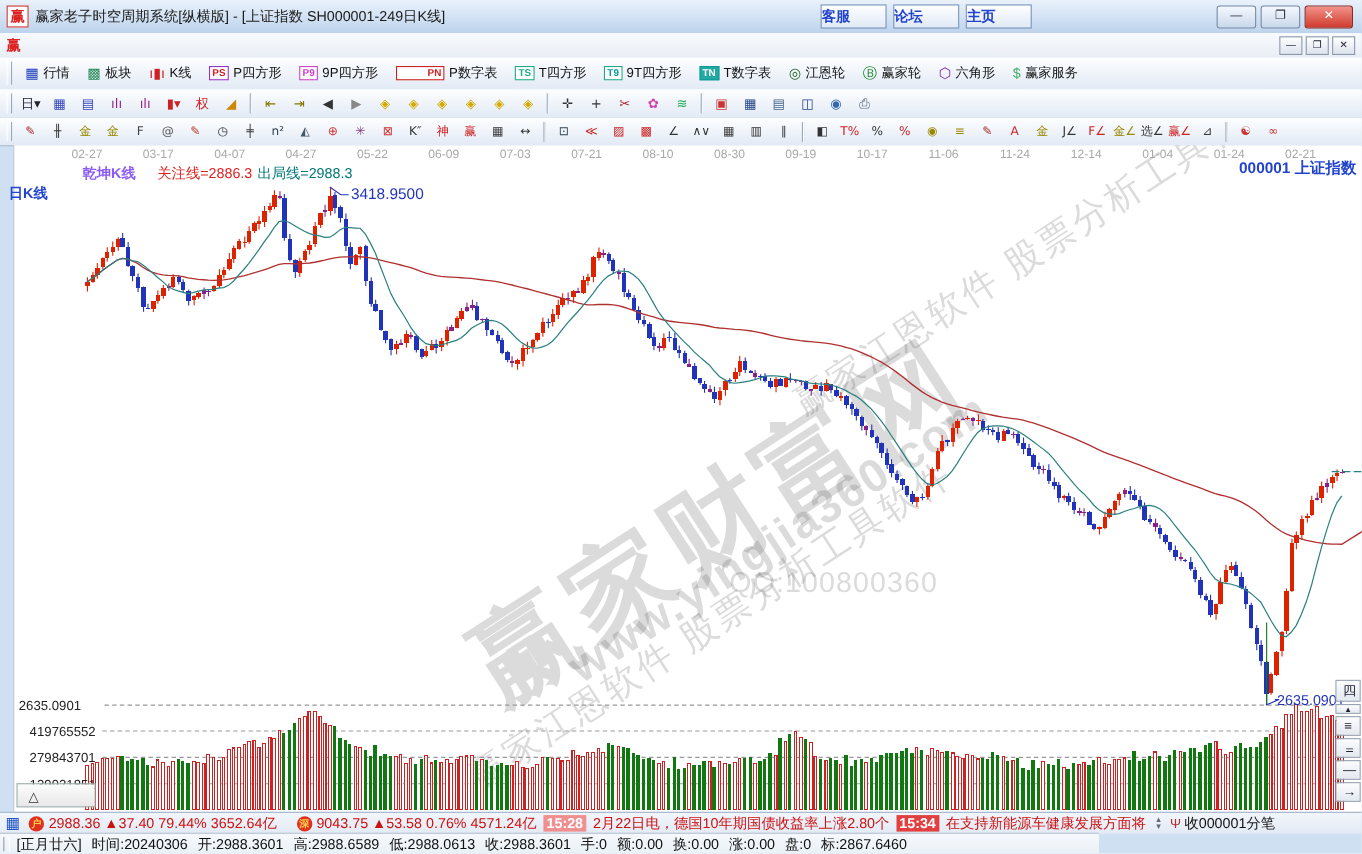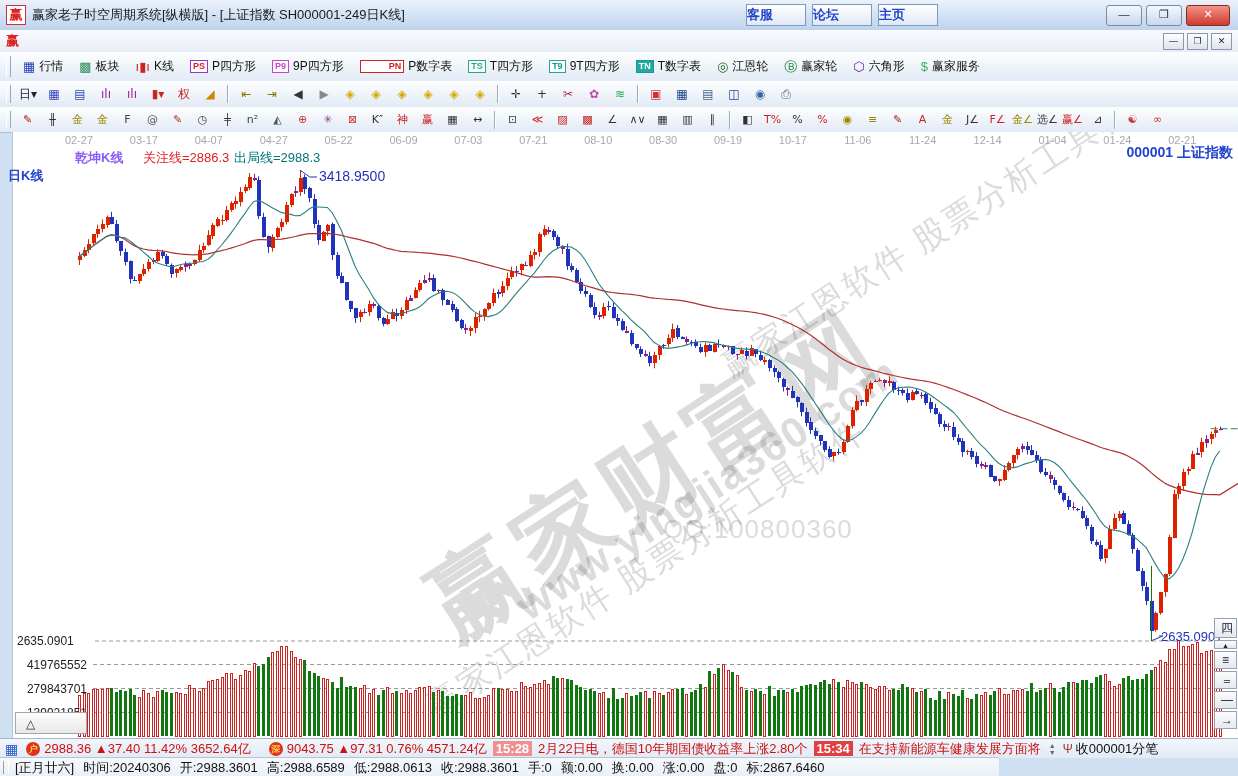--- a/index.html
+++ b/index.html
@@ -1067,26 +1067,26 @@
       <button class="rbtn" style="height: 18px; font-size: 12px;">—</button>
       <button class="rbtn" style="height: 18px; font-size: 12px;">→</button>
     </div>
 </div>
 
 <div id="status-bar">
   <span id="board-icon">▦</span>
   <span class="mkt-badge">户</span>
   <span class="red">2988.36</span>&nbsp;
   <span class="red">▲</span><span class="red">37.40</span>&nbsp;
-  <span class="red">11.42%</span>&nbsp;
+  <span class="red">79.44%</span>&nbsp;
   <span class="red">3652.64亿</span>
   <span style="width:14px"></span>
   <span class="mkt-badge">深</span>
   <span class="red">9043.75</span>&nbsp;
-  <span class="red">▲</span><span class="red">97.31</span>&nbsp;
+  <span class="red">▲</span><span class="red">53.58</span>&nbsp;
   <span class="red">0.76%</span>&nbsp;
   <span class="red">4571.24亿</span>
   <span class="news-time">15:28</span>
   <span class="red">2月22日电，德国10年期国债收益率上涨2.80个</span>
   <span class="news-time t2">15:34</span>
   <span class="red">在支持新能源车健康发展方面将</span>
   <span id="spinner">▲<br>▼</span>
   <span id="antenna-icon">Ψ</span>
   <span id="feed-label">收000001分笔</span>
 </div>

